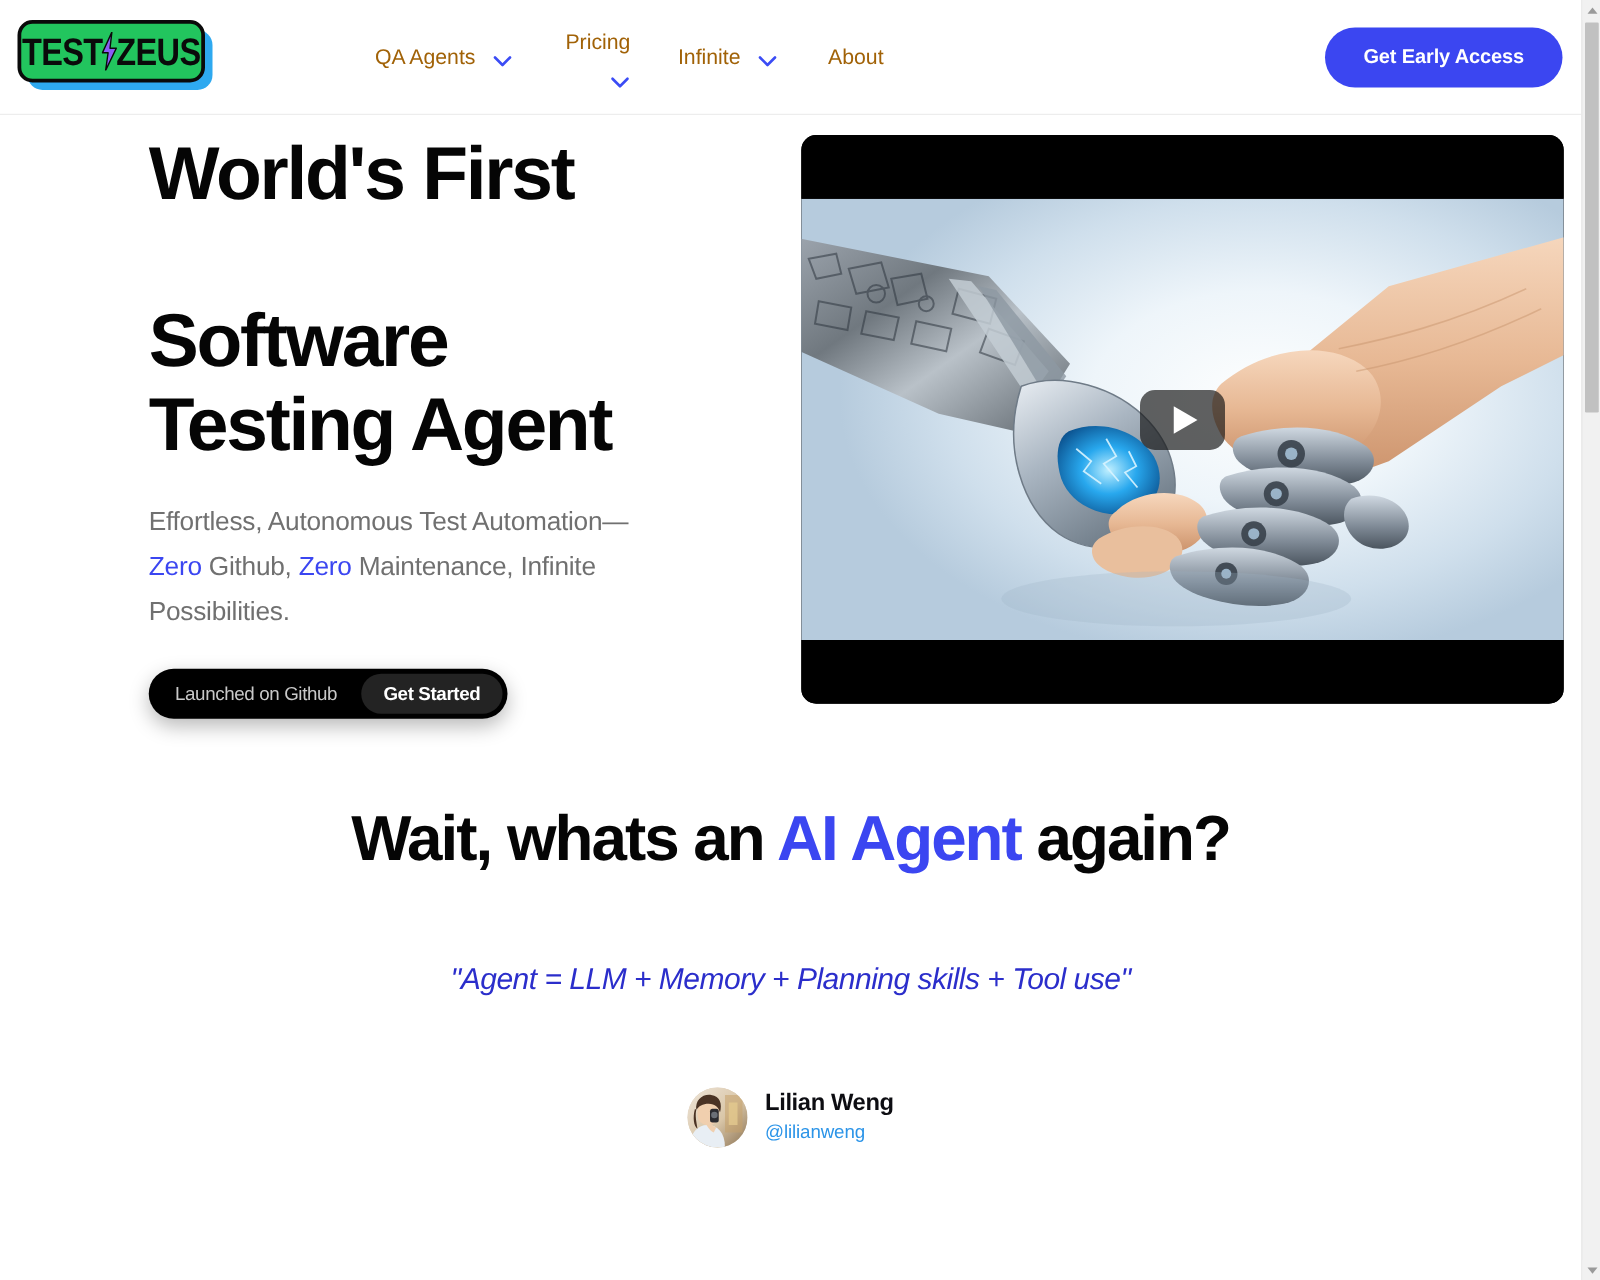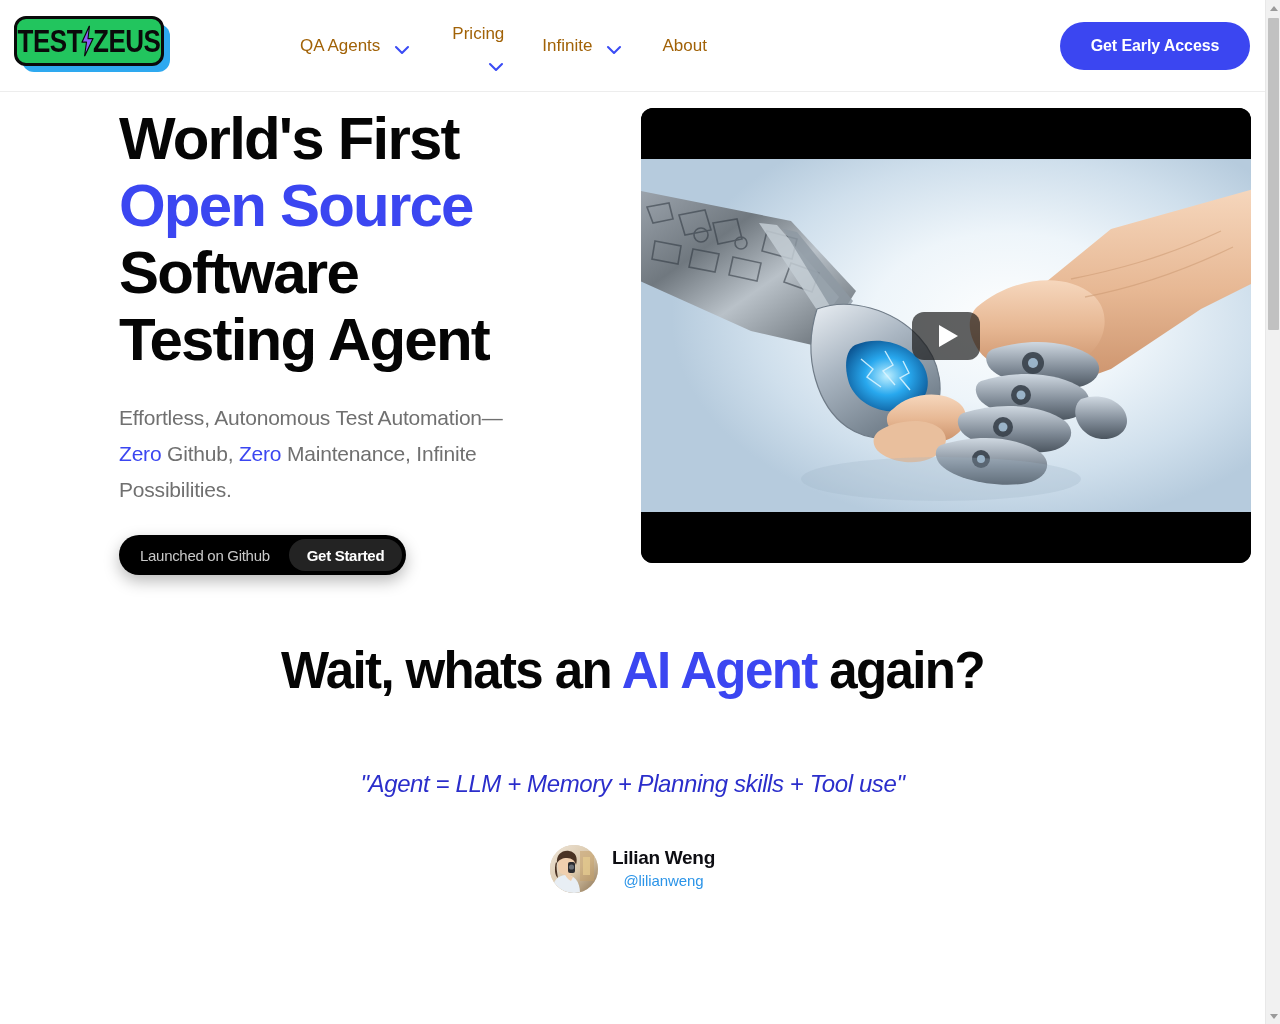--- a/index.html
+++ b/index.html
@@ -289,26 +289,25 @@
     margin-top: 68px;
     text-align: center;
     font-size: 24px;
     font-style: italic;
     font-weight: 500;
     color: #2b2ecb;
     letter-spacing: -0.4px;
   }
 
   .author {
-    margin-top: 47px;
+    margin-top: 72px;
     display: flex;
     align-items: center;
     justify-content: center;
     gap: 14px;
-    text-align: center;
   }
   .avatar {
     width: 48px; height: 48px;
     border-radius: 50%;
     overflow: hidden;
     flex: none;
     background: #d8c9b4;
     position: relative;
   }
   .avatar svg { display:block; }
@@ -387,21 +386,21 @@
 
     <button class="cta-btn">Get Early Access</button>
   </div>
 
   <div class="hero">
 
     <div class="hero-left">
 
       <h1 class="hero-title">
         <span>World's First</span><br>
-        <span class="accent">Open Source</span><br>
+        <br>
         <span>Software</span><br>
         <span>Testing Agent</span>
       </h1>
 
       <p class="hero-sub"><span>Effortless, Autonomous Test Automation—</span><span class="accent">Zero</span><span> Github, </span><span class="accent">Zero</span><span> Maintenance, Infinite Possibilities.</span></p>
 
       <div class="gh-pill">
         <span class="gh-pill-label">Launched on Github</span>
         <span class="gh-pill-btn">Get Started</span>
       </div>

